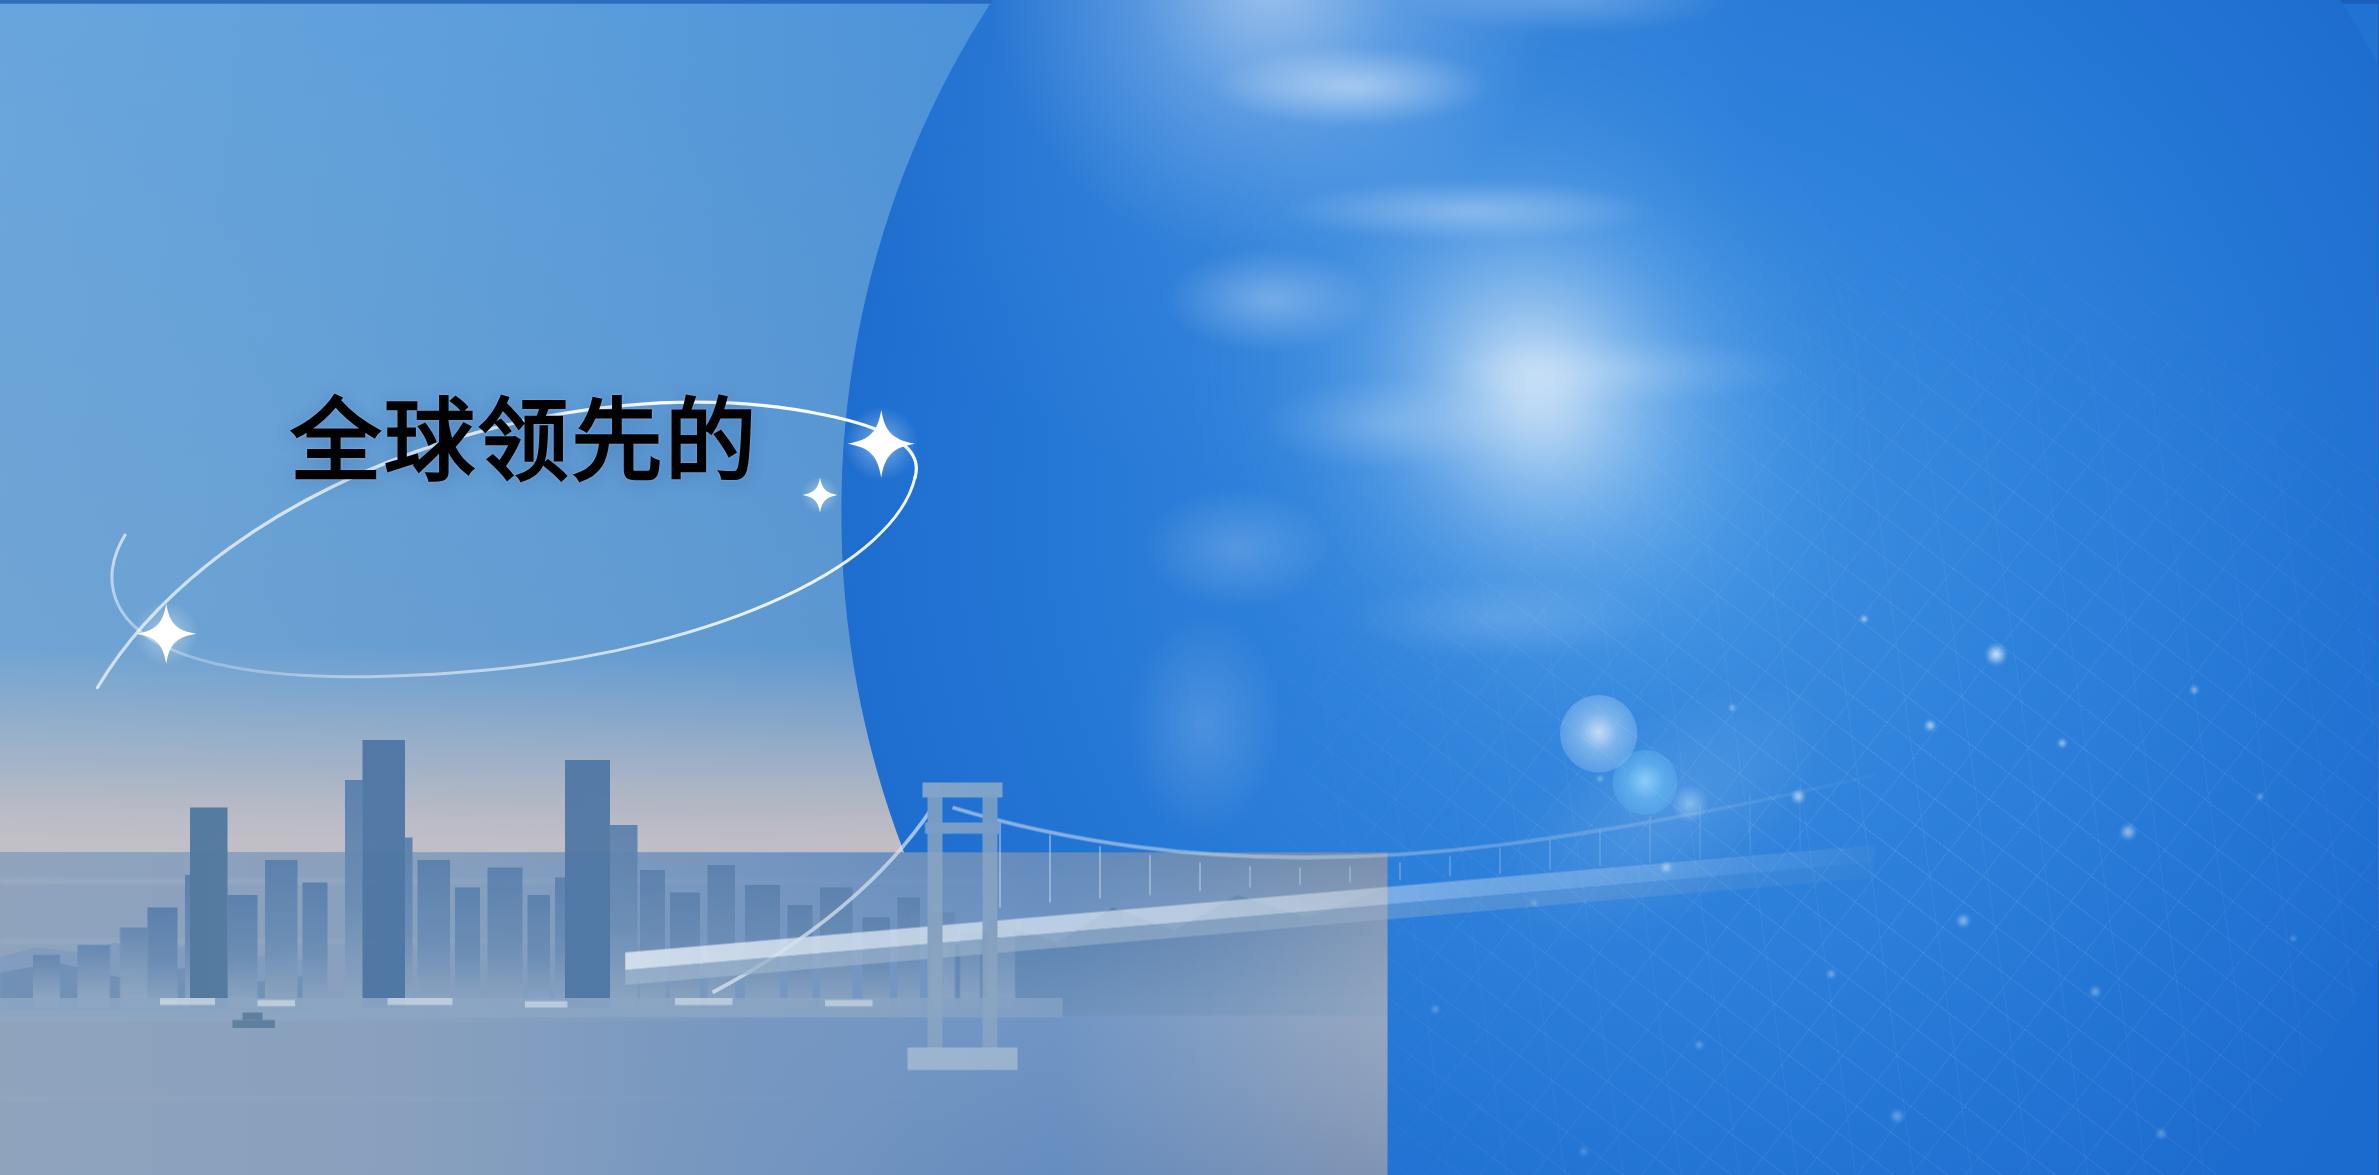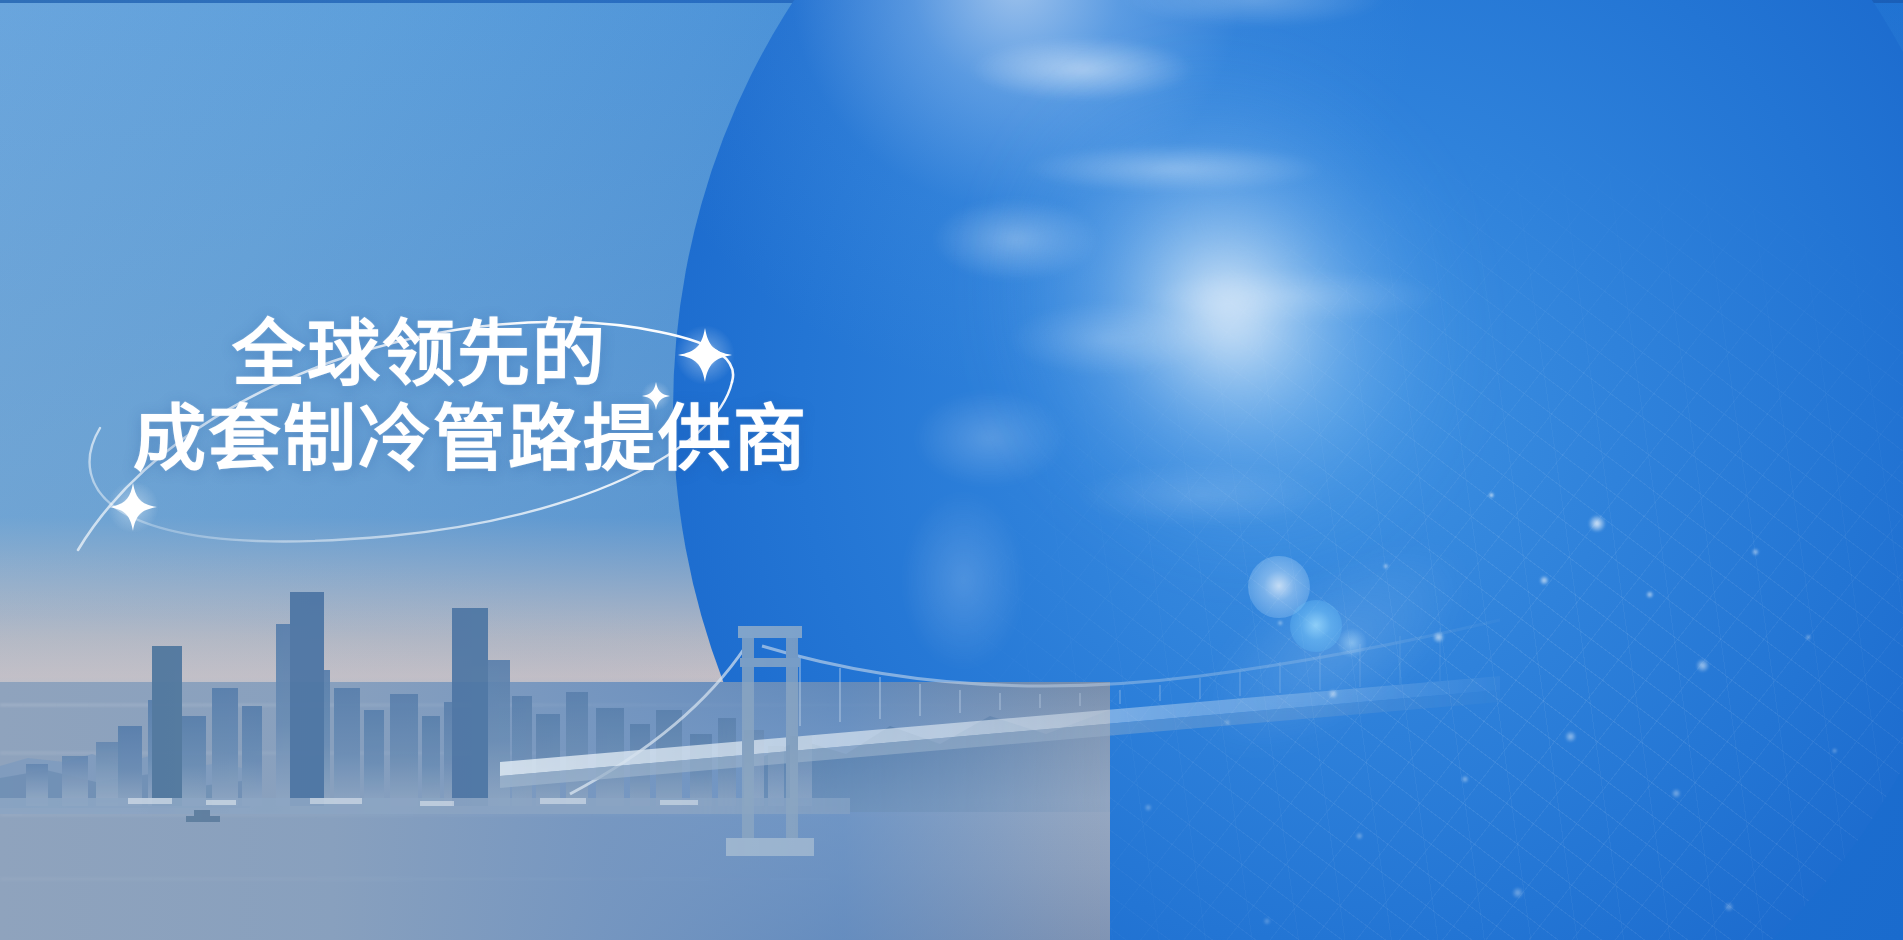--- a/index.html
+++ b/index.html
@@ -236,21 +236,21 @@
     position:absolute; left:60px; top:250px;
     width:860px; height:420px;
     pointer-events:none;
   }
   .orbit svg{display:block;width:100%;height:100%;overflow:visible;}
 
   
   .headline{
     position:absolute; left:133px; top:312px;
     width:700px;
-    color:#ffffff;
+    color:#000000;
     font-weight:700;
     font-size:73px;
     line-height:1.16;
     letter-spacing:2px;
     text-shadow:0 2px 14px rgba(30,80,150,.28), 0 0 2px rgba(255,255,255,.35);
     white-space:nowrap;
   }
   .headline .l1{display:block;padding-left:99px;}
   .headline .l2{display:block;}
 
@@ -470,16 +470,15 @@
 
       <g transform="translate(73,257)">
         <circle cx="0" cy="0" r="26" fill="url(#sparkGlow)"></circle>
         <path d="M0 -24 C 2.8 -8, 8 -2.8, 24 0 C 8 2.8, 2.8 8, 0 24 C -2.8 8, -8 2.8, -24 0 C -8 -2.8, -2.8 -8, 0 -24 Z" fill="#ffffff"></path>
       </g>
     </svg>
   </div>
 
   <div class="headline">
     <span class="l1">全球领先的</span>
-    <span class="l2">成套制冷管路提供商</span>
   </div>
 
 </div>
 
 </body></html>

